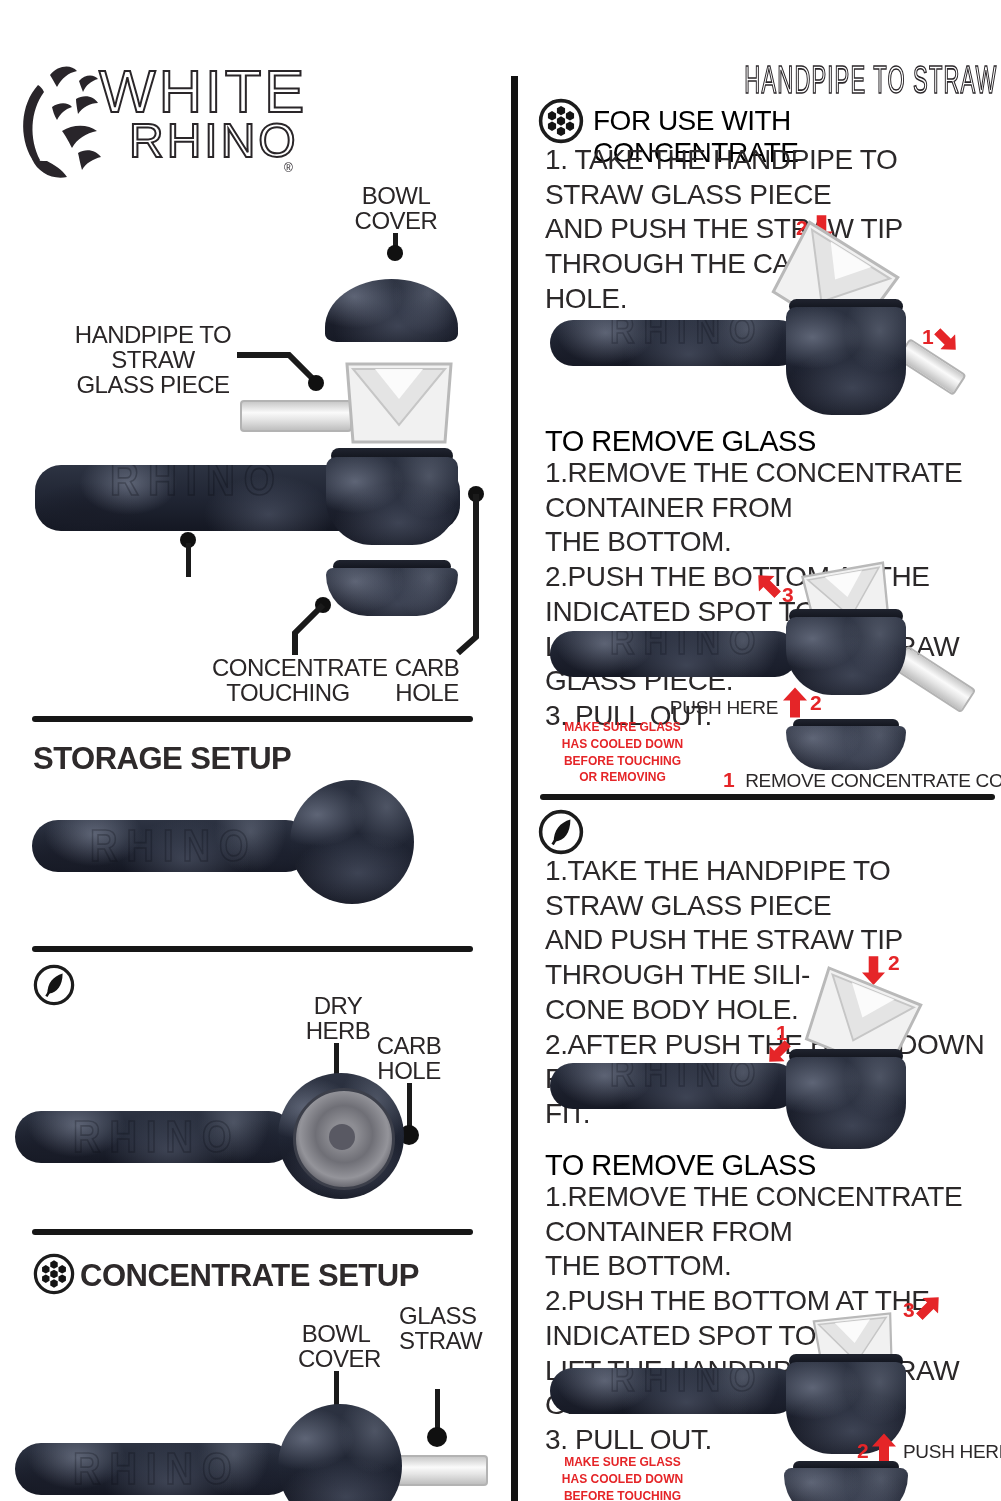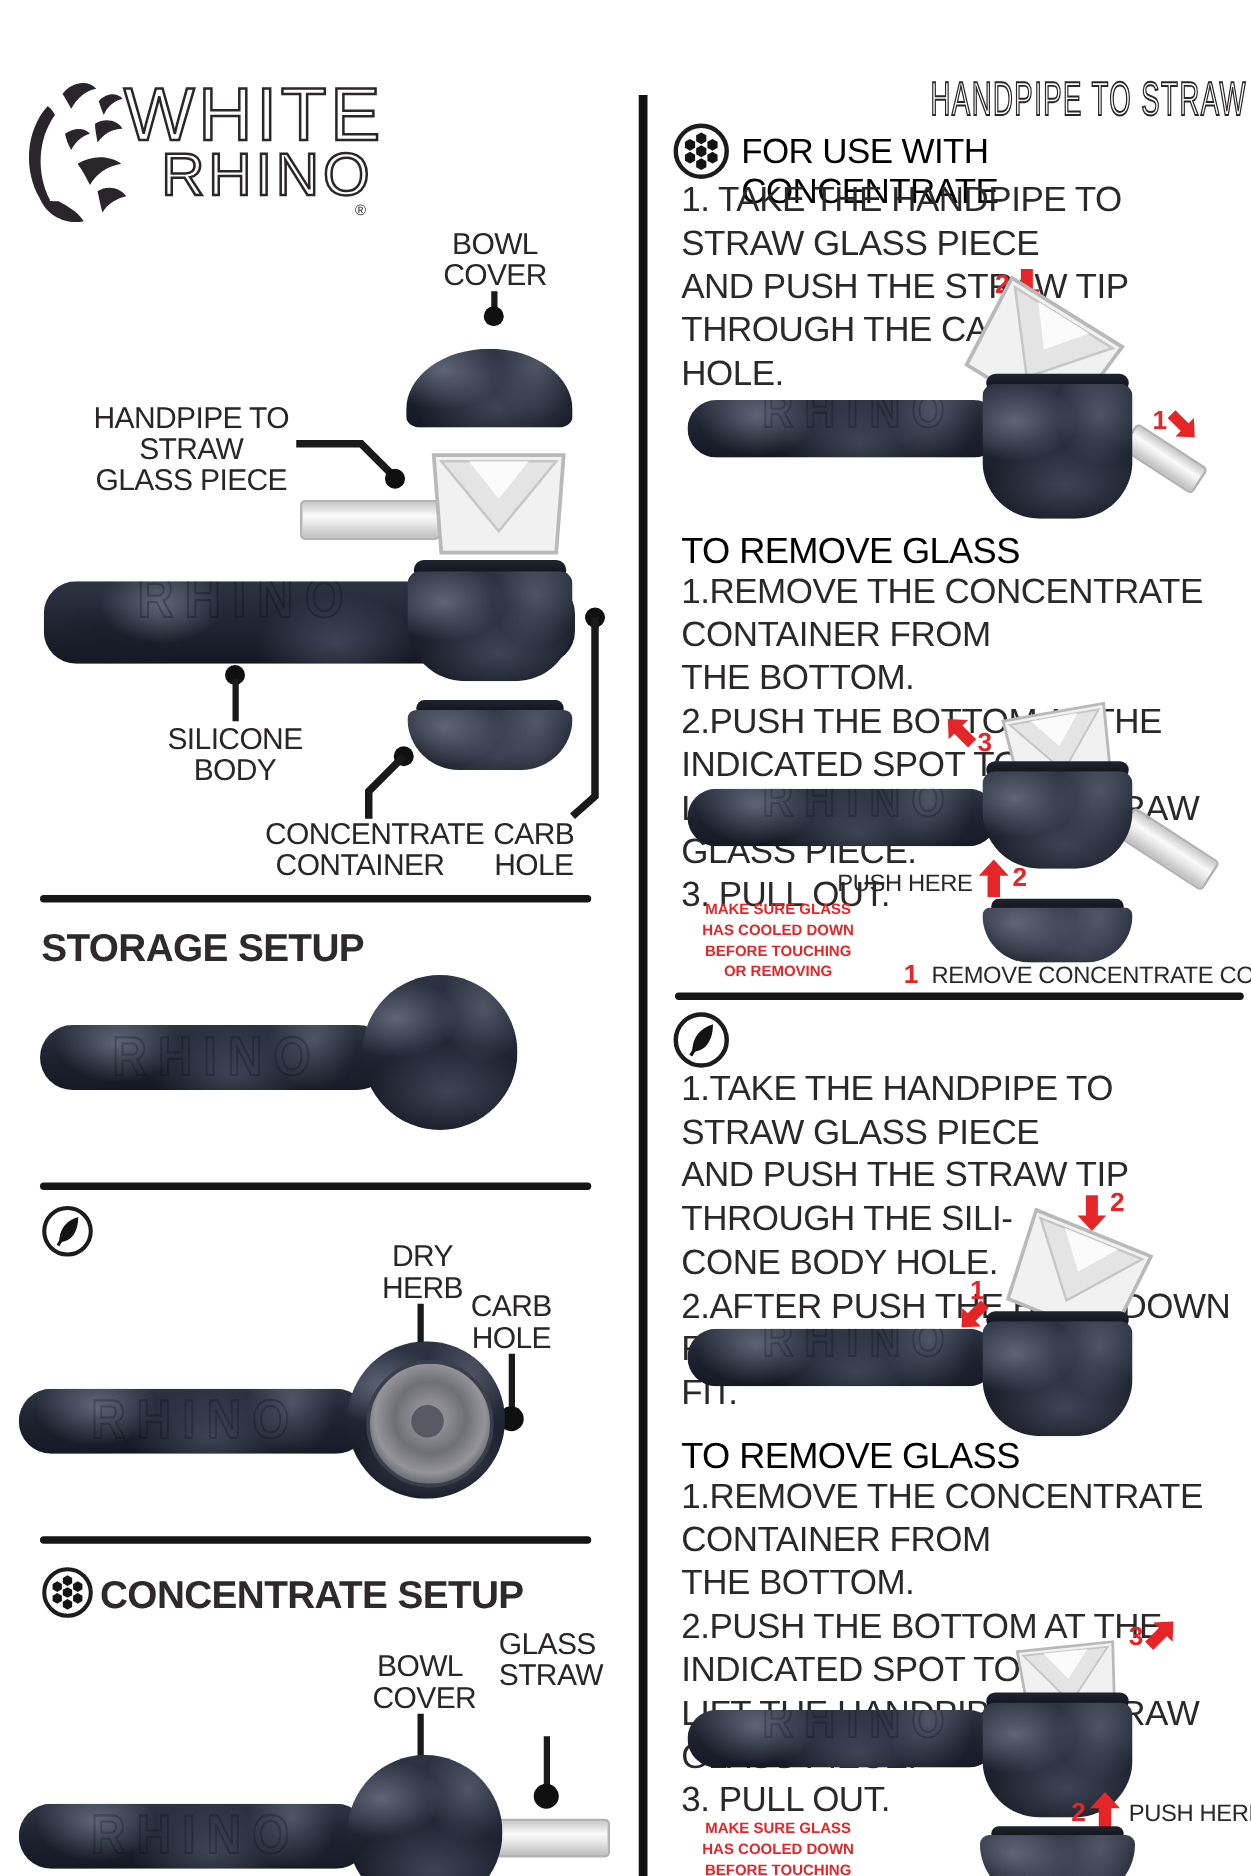--- a/index.html
+++ b/index.html
@@ -84,31 +84,29 @@
   </svg>
 
   <div class="stem silicone" style="left:35px;top:422px;width:425px;height:66px;">
     <span class="emboss" style="left:75px;top:-8px;font-size:40px;opacity:.55;">RHINO</span>
   </div>
   <div class="abs rim" style="left:331px;top:405px;width:122px;height:16px;"></div>
   <div class="abs silicone bowl" style="left:326px;top:414px;width:132px;height:88px;"></div>
 
   <div class="abs pdot" style="left:180px;top:489px;width:16px;height:16px;"></div>
   <div class="abs pline" style="left:186px;top:500px;width:5px;height:34px;"></div>
-  <div class="abs lbl" style="left:128px;top:536px;width:120px;">SILICONE
-BODY</div>
 
   <div class="abs rim" style="left:333px;top:517px;width:118px;height:13px;"></div>
   <div class="abs silicone cup" style="left:326px;top:525px;width:132px;height:48px;"></div>
   <svg class="abs" style="left:283px;top:552px;" width="52" height="62" viewBox="0 0 52 62">
     <circle cx="40" cy="10" r="8" fill="#101010"></circle>
     <polyline points="40,10 12,38 12,60" fill="none" stroke="#1a1a1a" stroke-width="6"></polyline>
   </svg>
   <div class="abs lbl" style="left:212px;top:612px;width:152px;">CONCENTRATE
-CONTAINER</div>
+TOUCHING</div>
 
   <svg class="abs" style="left:452px;top:442px;" width="36" height="172" viewBox="0 0 36 172">
     <circle cx="24" cy="9" r="8" fill="#101010"></circle>
     <polyline points="24,9 24,152 6,168" fill="none" stroke="#1a1a1a" stroke-width="6"></polyline>
   </svg>
   <div class="abs lbl" style="left:392px;top:612px;width:70px;">CARB
 HOLE</div>
 
   <div class="abs divider" style="left:32px;top:673px;width:441px;"></div>
   <div class="abs h-left" style="left:33px;top:698px;">STORAGE SETUP</div>

